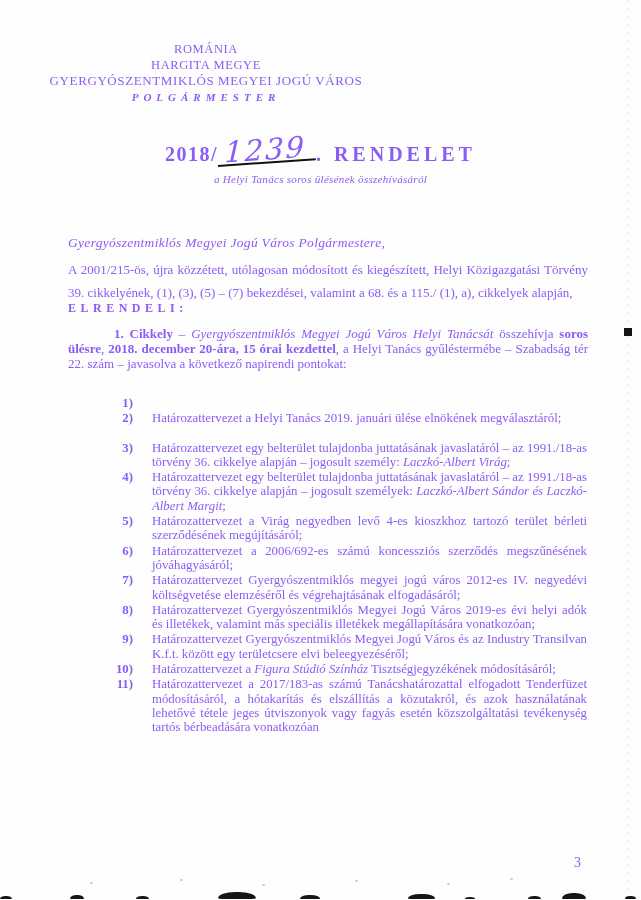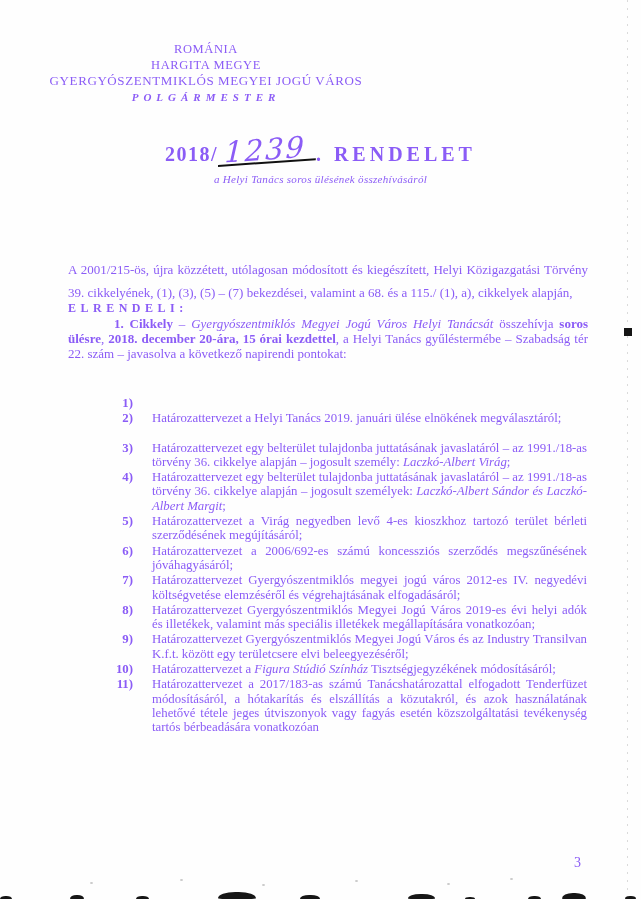--- a/index.html
+++ b/index.html
@@ -95,21 +95,21 @@
     left: 68px;
     width: 520px;
     text-align: left;
     font-size: 12px;
     font-weight: 700;
     letter-spacing: 4.5px;
   }
   
   .article1 {
     position: absolute;
-    top: 316px;
+    top: 326px;
     left: 68px;
     width: 520px;
     font-size: 13px;
     line-height: 15.2px;
     text-align: justify;
     text-indent: 46px;
   }
   .seg-bold   { font-weight: 700; }
   .seg-italic { font-style: italic; }
   
@@ -186,20 +186,21 @@
     <div class="lh-mayor">POLGÁRMESTER</div>
   </div>
 
   <div class="title-block">
     <div class="decree-title">
       <span>2018/</span><span class="handwritten">1239</span><span class="title-suffix">. RENDELET</span>
     </div>
     <div class="decree-subtitle">a Helyi Tanács soros ülésének összehívásáról</div>
   </div>
 
+  <div class="addressee">Gyergyószentmiklós Megyei Jogú Város Polgármestere,</div>
   <div class="legal-basis">A 2001/215-ös, újra közzétett, utólagosan módosított és kiegészített, Helyi Közigazgatási Törvény 39. cikkelyének, (1), (3), (5) – (7) bekezdései, valamint a 68. és a 115./ (1), a), cikkelyek alapján,</div>
   <div class="elrendeli">ELRENDELI:</div>
 
   <div class="article1"><span class="seg-bold">1. Cikkely</span><span class="seg-normal"> – </span><span class="seg-italic">Gyergyószentmiklós Megyei Jogú Város Helyi Tanácsát</span><span class="seg-normal"> összehívja </span><span class="seg-bold">soros ülésre</span><span class="seg-normal">, </span><span class="seg-bold">2018. december 20-ára, 15 órai kezdettel</span><span class="seg-normal">, a Helyi Tanács gyűléstermébe – Szabadság tér 22. szám – javasolva a következő napirendi pontokat:</span></div>
 
   <div class="agenda">
       <div class="agenda-item">
         <span class="agenda-num">1)</span>
       </div>
       <div class="agenda-item gap-after">

